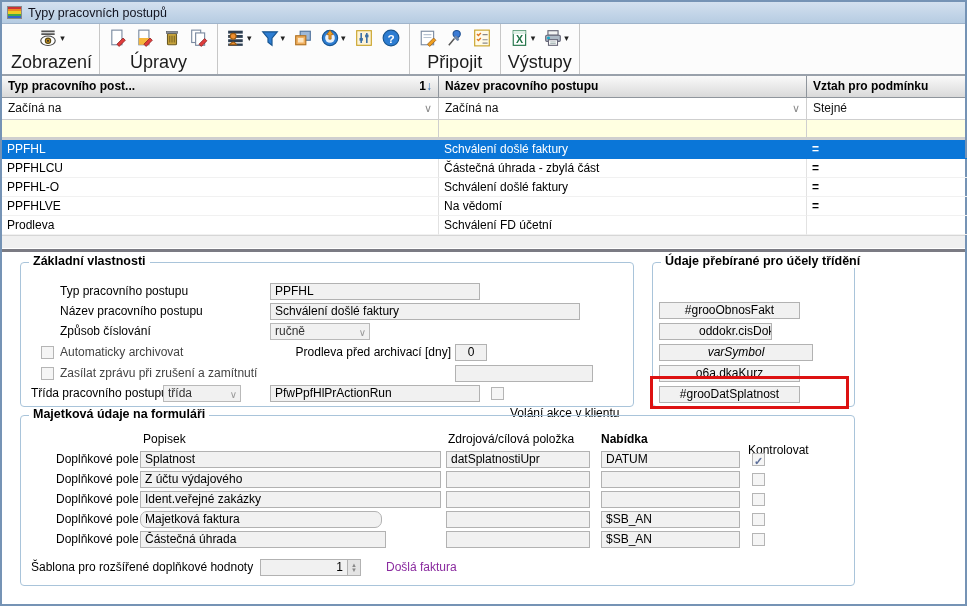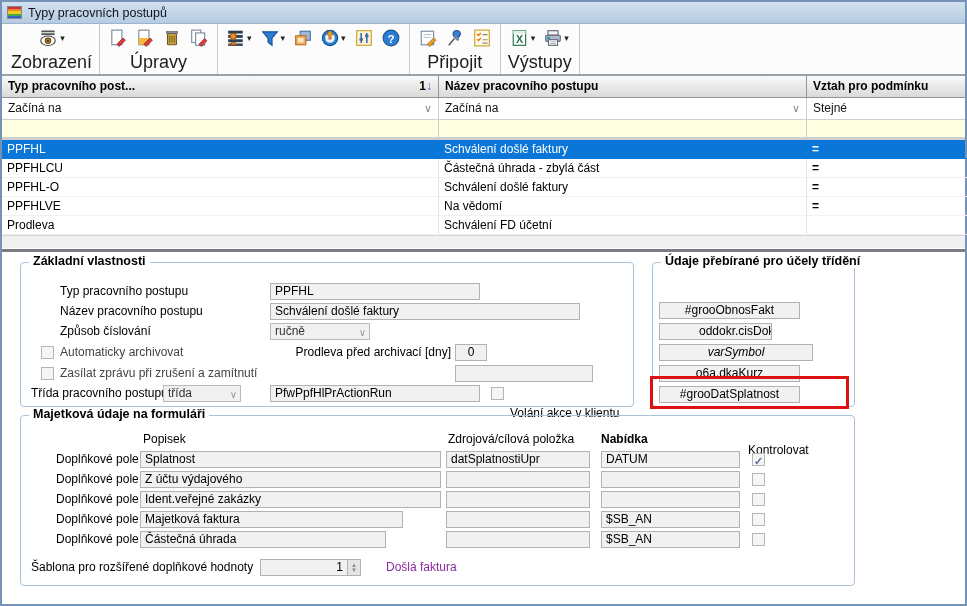--- a/index.html
+++ b/index.html
@@ -383,21 +383,21 @@
       <div class="finput" style="left:580px; top:55px; width:139px;"></div>
       <div class="cbx" style="left:731px; top:57px;"></div>
 
       <div class="flabel" style="left:35px; top:75px;">Doplňkové pole 3</div>
       <div class="finput" style="left:119px; top:75px; width:301px;">Ident.veřejné zakázky</div>
       <div class="finput" style="left:425px; top:75px; width:144px;"></div>
       <div class="finput" style="left:580px; top:75px; width:139px;"></div>
       <div class="cbx" style="left:731px; top:77px;"></div>
 
       <div class="flabel" style="left:35px; top:95px;">Doplňkové pole 4</div>
-      <div class="finput" style="left:119px; top:95px; width:263px;">Majetková faktura</div>
+      <div class="finput" style="left:119px; top:95px; width:242px;border-radius:7px;">Majetková faktura</div>
       <div class="finput" style="left:425px; top:95px; width:144px;"></div>
       <div class="finput" style="left:580px; top:95px; width:139px;">$SB_AN</div>
       <div class="cbx" style="left:731px; top:97px;"></div>
 
       <div class="flabel" style="left:35px; top:115px;">Doplňkové pole 5</div>
       <div class="finput" style="left:119px; top:115px; width:246px;">Částečná úhrada</div>
       <div class="finput" style="left:425px; top:115px; width:144px;"></div>
       <div class="finput" style="left:580px; top:115px; width:139px;">$SB_AN</div>
       <div class="cbx" style="left:731px; top:117px;"></div>
 

